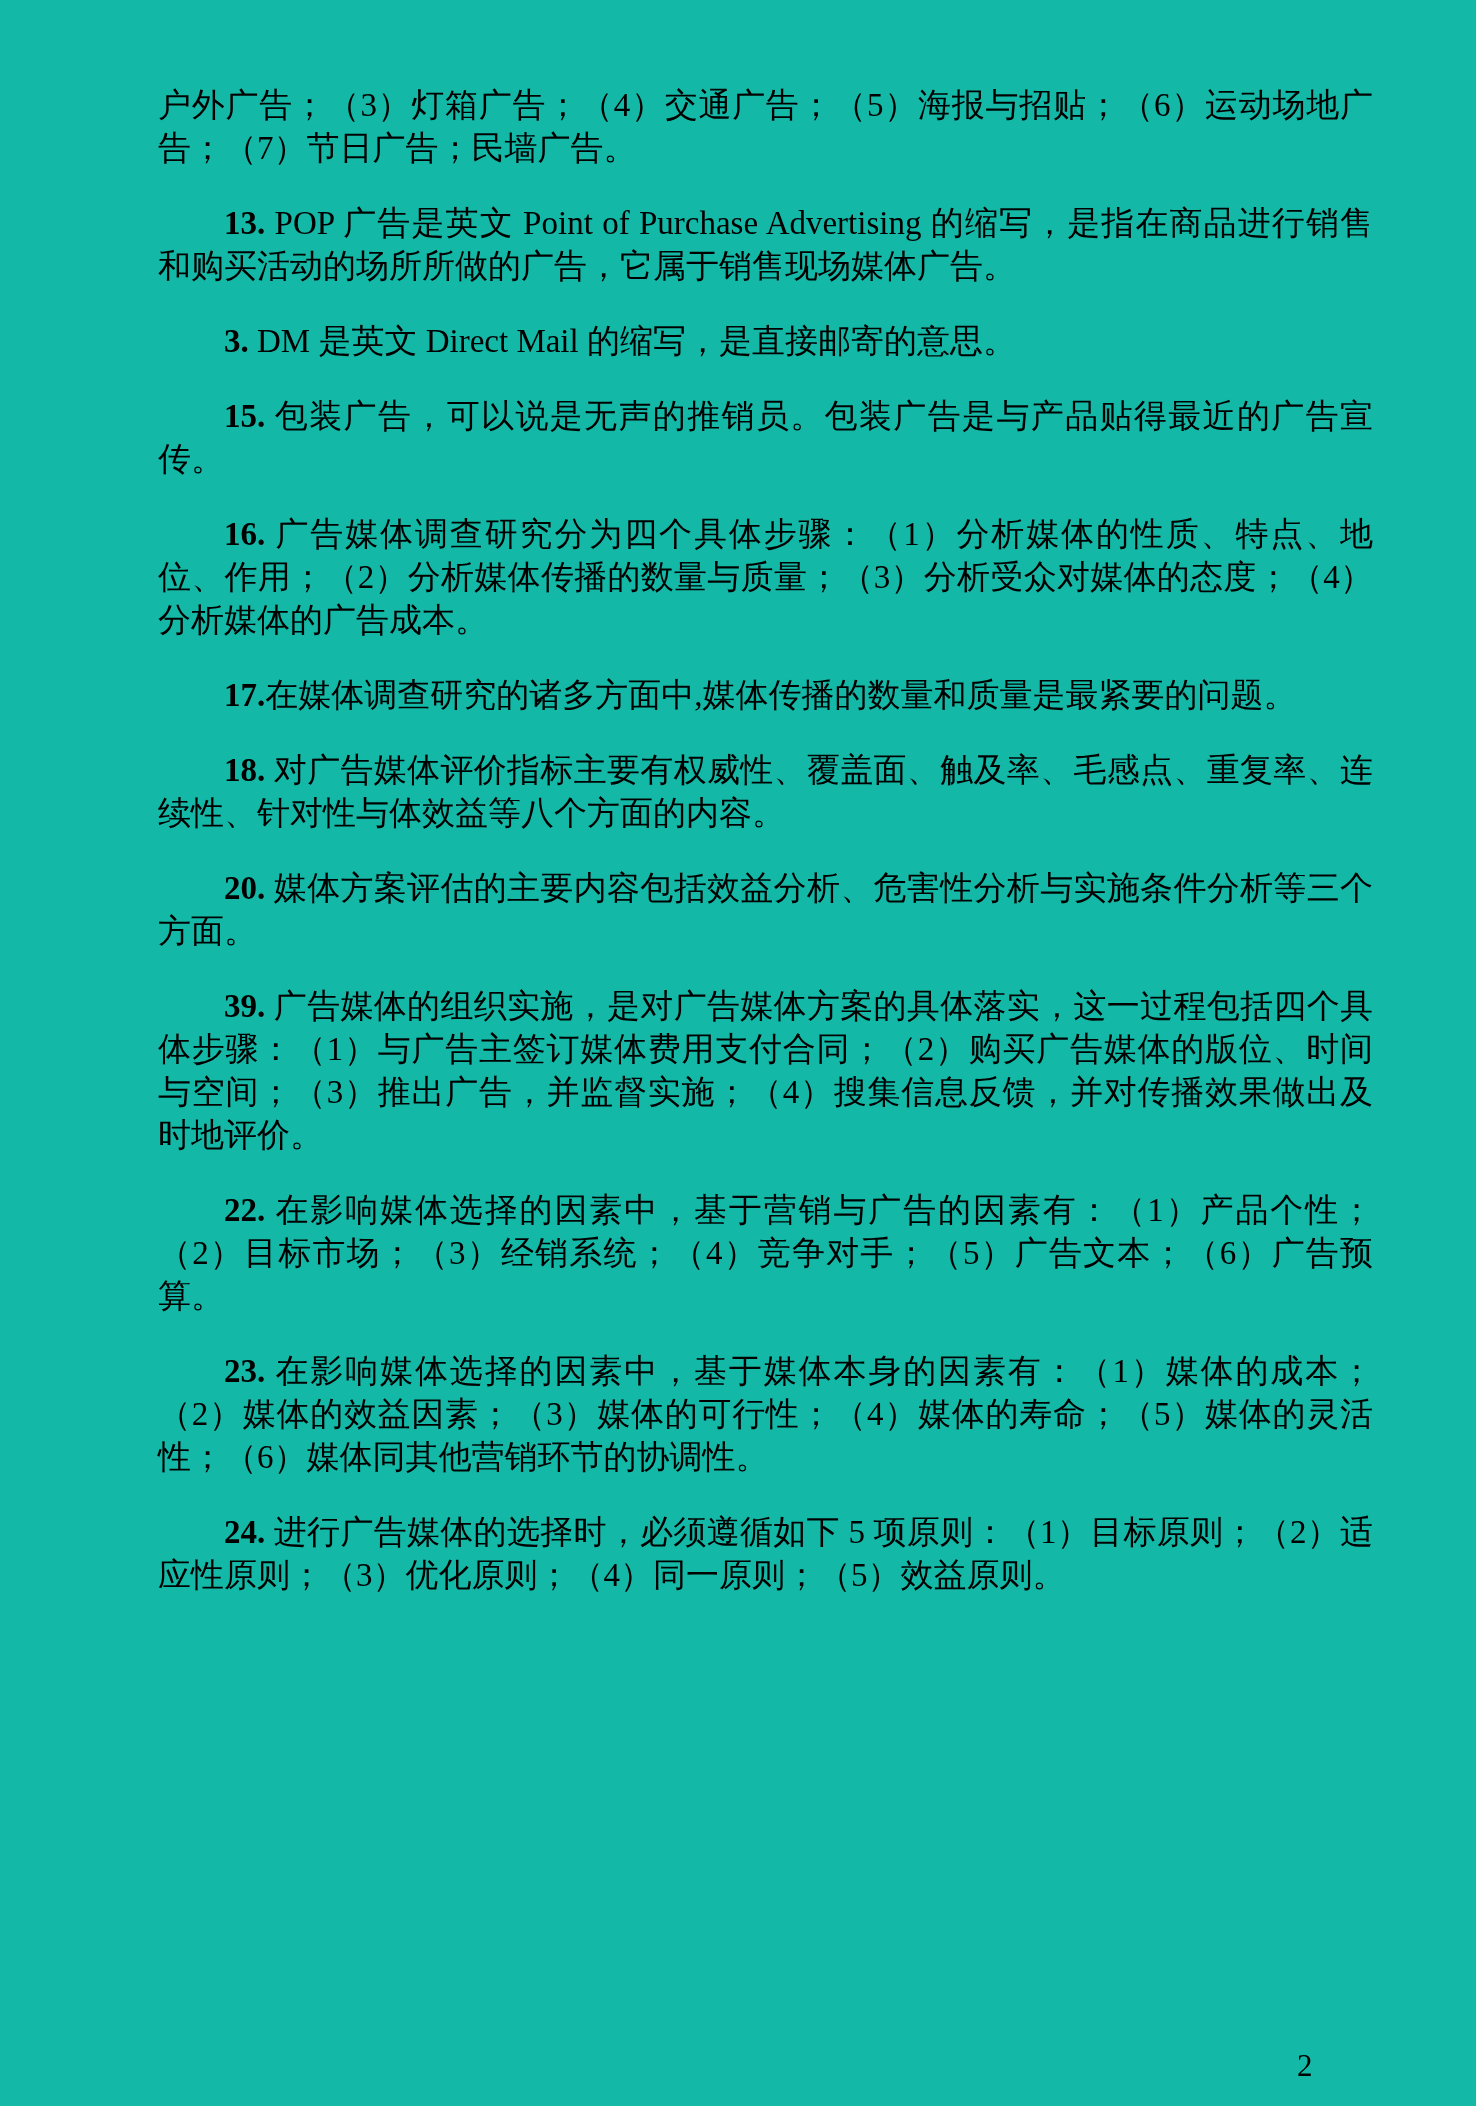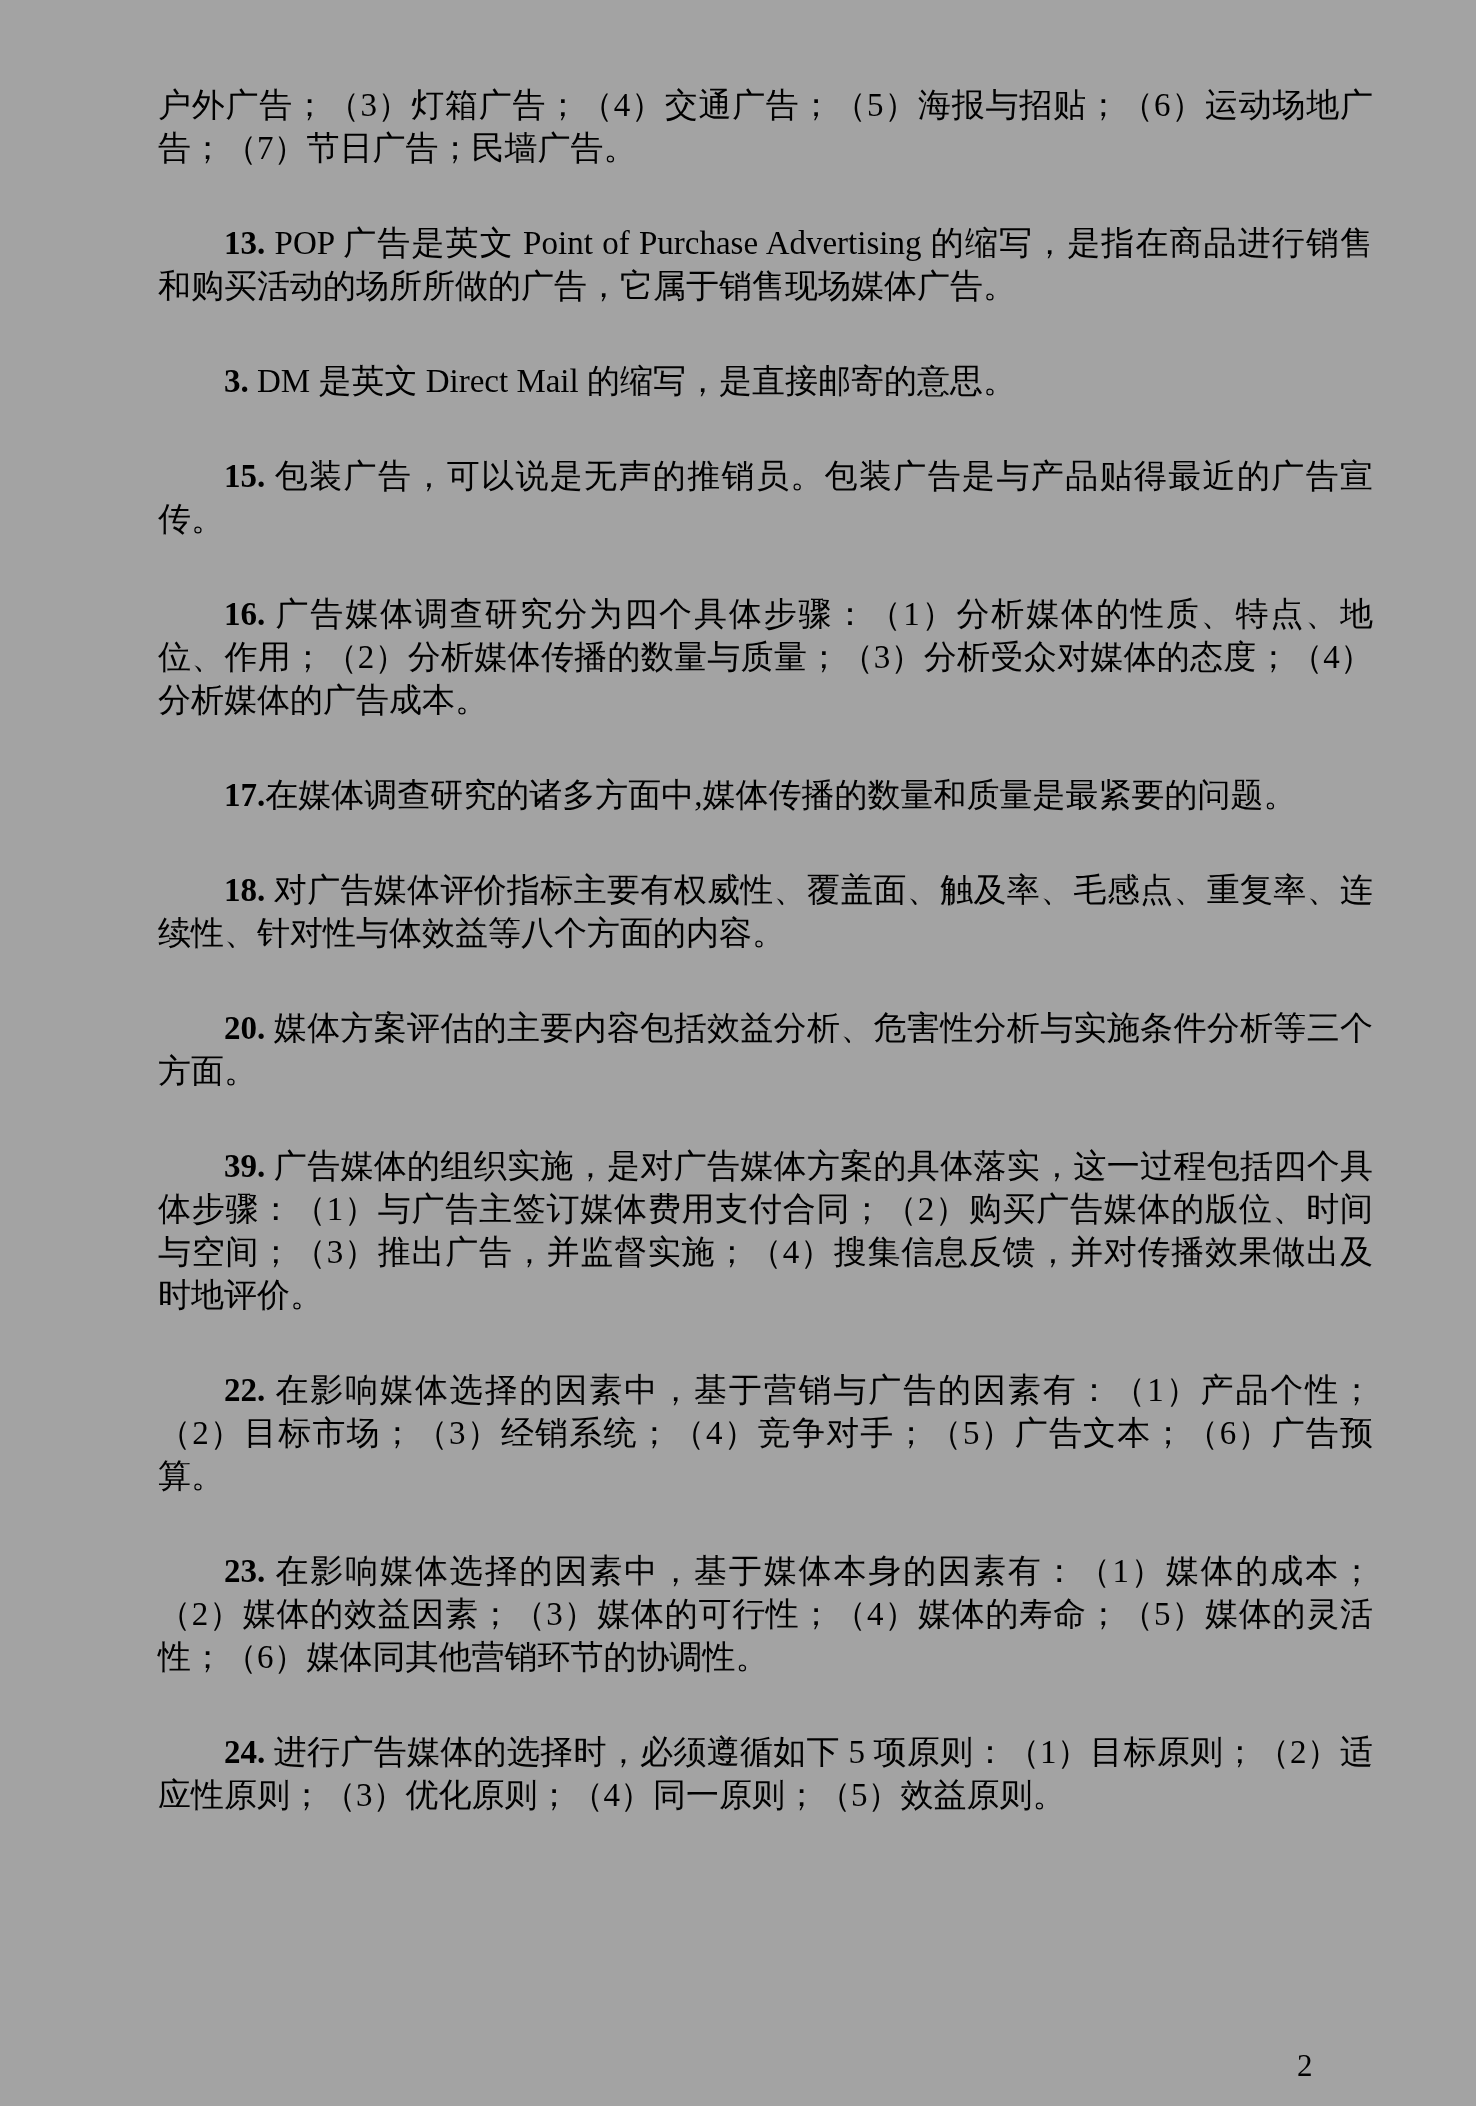--- a/index.html
+++ b/index.html
@@ -4,37 +4,37 @@
 <style>
   html, body {
     margin: 0;
     padding: 0;
     background: #ffffff;
   }
   .doc-page {
     position: relative;
     width: 1476px;
     height: 2106px;
-    background: #a3a3a3;
+    background: #14b8a6;
     color: #000000;
     font-family: "Liberation Serif", "DejaVu Serif", serif;
     box-sizing: border-box;
     padding: 84px 103px 0 158px;
     overflow: hidden;
   }
   .para {
     margin: 0;
     font-size: 33px;
     line-height: 43px;
     text-align: justify;
     letter-spacing: 0;
     word-break: break-all;
   }
   .para + .para {
-    margin-top: 52px;
+    margin-top: 32px;
   }
   .para.indent {
     text-indent: 66px;
   }
   .item-num {
     font-weight: bold;
   }
   .page-number {
     position: absolute;
     left: 1297px;

